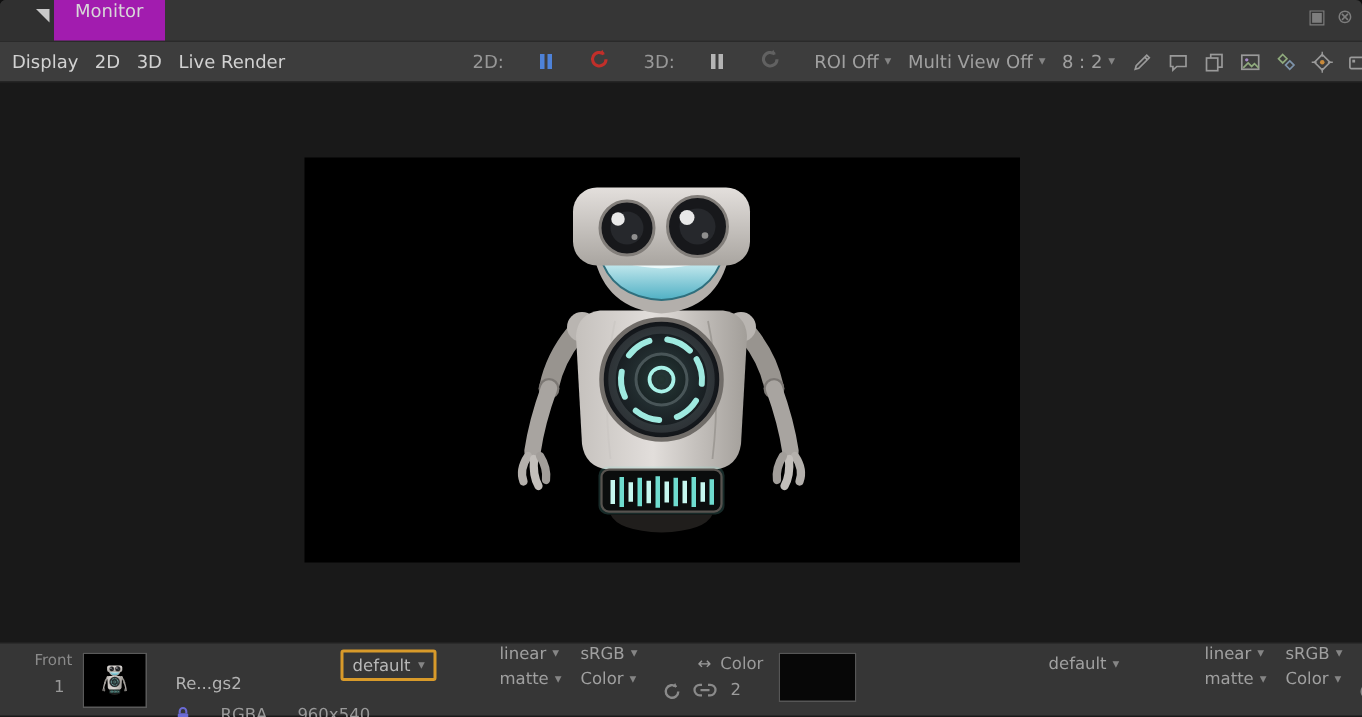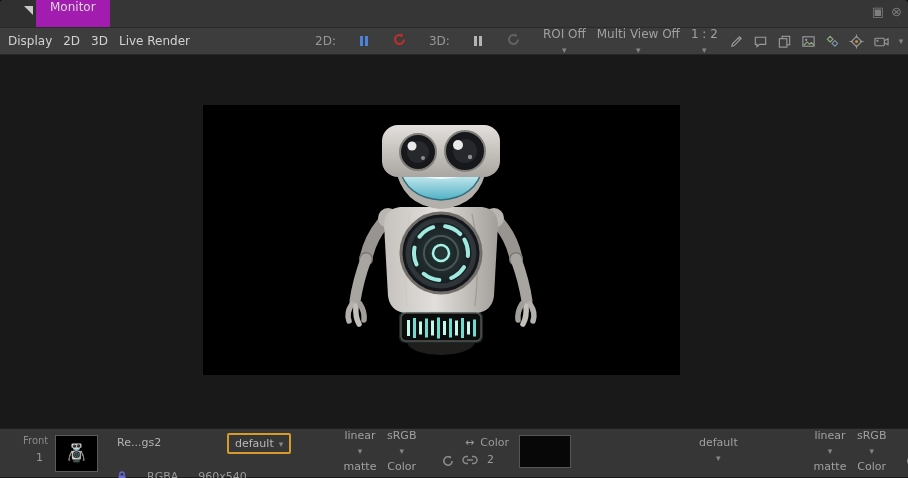--- a/index.html
+++ b/index.html
@@ -23,39 +23,39 @@
              display:flex; align-items:center; padding:0 8px; gap:11px;
              font-size:12px; color:#d2d2d2; white-space:nowrap; }
   .tb-item { cursor:pointer; }
   .tb-muted { color:#989898; }
   .grp { display:flex; align-items:center; gap:24px;justify-content:flex-end; }
   .grp-2d { margin-left:114px; }
   .pause { display:inline-flex; gap:2px; cursor:pointer; }
   .pause i { width:3px; height:10px; background:#4e82d8; display:block; }
   .pause.gray i { background:#b4b4b4; }
   .sep { width:1px; height:15px; background:#4e4e4e; }
-  .dd { display:inline-flex; align-items:center; gap:4px; color:#a0a0a0; cursor:pointer;flex-direction:column; }
+  .dd { display:inline-flex; align-items:center; gap:4px; color:#a0a0a0; cursor:pointer; }
   .arr { font-size:9px; color:#858585; }
   .tb-icons { margin-left:auto; display:flex; align-items:center; gap:9px; }
   .tb-icons .ic { display:flex; align-items:center; cursor:pointer; }
   .tb-icons svg { display:block; }
 
   
   .viewport { position:relative; height:373px; background:#191919; }
   .render { position:absolute; left:203px; top:50px; width:477px; height:270px; background:#000; }
   .render svg { display:block; }
 
   
   .statusbar { position:relative; height:49px; background:#363636; border-top:1px solid #212121;
                font-size:11px; color:#9c9c9c; }
   .abs { position:absolute;margin-left:21px; }
   .front-label { left:2px; top:6px; font-size:10px; color:#8a8a8a; }
   .front-num { left:15px; top:22px; color:#9a9a9a; }
   .thumb { left:34px; top:6px; width:43px; height:37px; background:#000; border:1px solid #5a5a5a; cursor:pointer; overflow:hidden; }
-  .name-row { left:96px; top:7px; display:flex; color:#b3b3b3; }
+  .name-row { left:96px; top:20px; display:flex; color:#b3b3b3; }
   .chan-row { left:96px; top:41px; display:flex; gap:20px; align-items:center; color:#9a9a9a; }
   .layer-box { left:206px; top:4px; border:2px solid #d89a2a; border-radius:2px;
                padding:2px 6px; display:flex; gap:5px; align-items:center; color:#b8b8b8; cursor:pointer; }
   .cs { display:grid; grid-template-columns:54px auto; row-gap:4px; top:0; }
   .cs-left { left:312px; }
   .cs-right { left:782px; }
   .back-grp { left:444px; top:7px; display:flex; gap:6px; align-items:center; color:#9a9a9a; }
   .back-num { left:466px; top:24px; }
   .back-thumb { left:498px; top:6px; width:52px; height:33px; background:#070707; border:1px solid #565656; cursor:pointer; }
   .layer-right { left:678px; top:7px; }
@@ -204,21 +204,21 @@
 
     <span class="dd">
       <span>ROI Off</span>
       <span class="arr">▾</span>
     </span>
     <span class="dd">
       <span>Multi View Off</span>
       <span class="arr">▾</span>
     </span>
     <span class="dd">
-      <span>1 : 2</span>
+      <span>8 : 2</span>
       <span class="arr">▾</span>
     </span>
 
     <span class="tb-icons">
       <span class="ic">
         <svg width="15" height="15" viewBox="0 0 16 16">
             <path d="M3 13 L5.5 12.3 L13 4.8 L11.2 3 L3.7 10.5 Z M9.8 4.4 l1.8 1.8" fill="none" stroke="#9a9a9a" stroke-width="1.2"></path>
           </svg>
       </span>
       <span class="ic">

